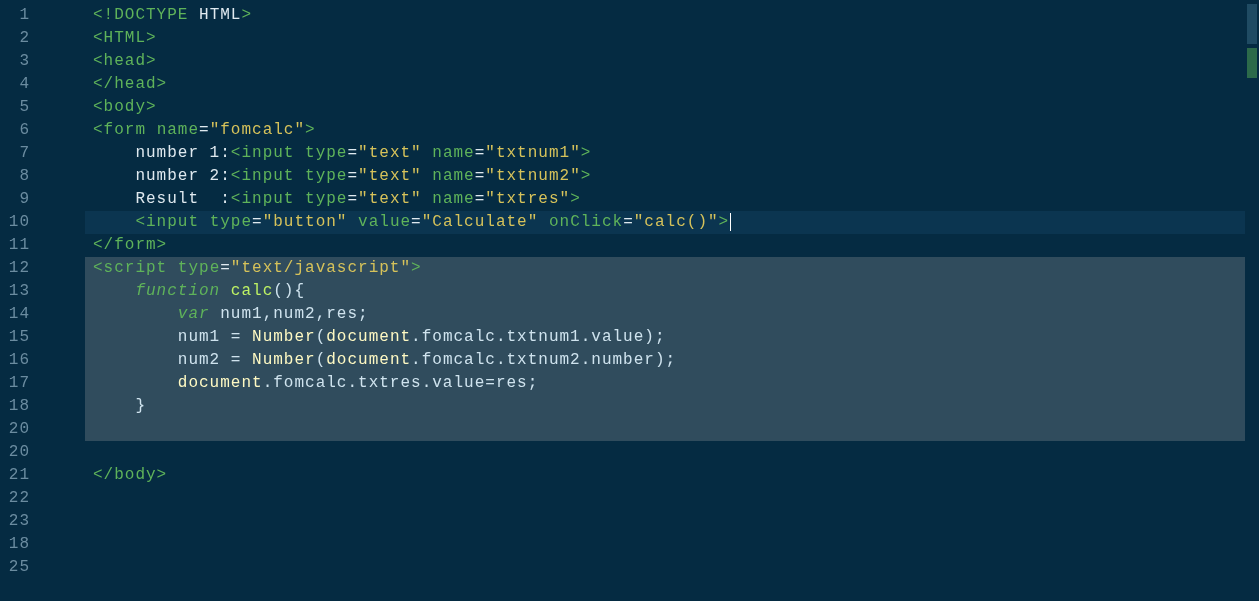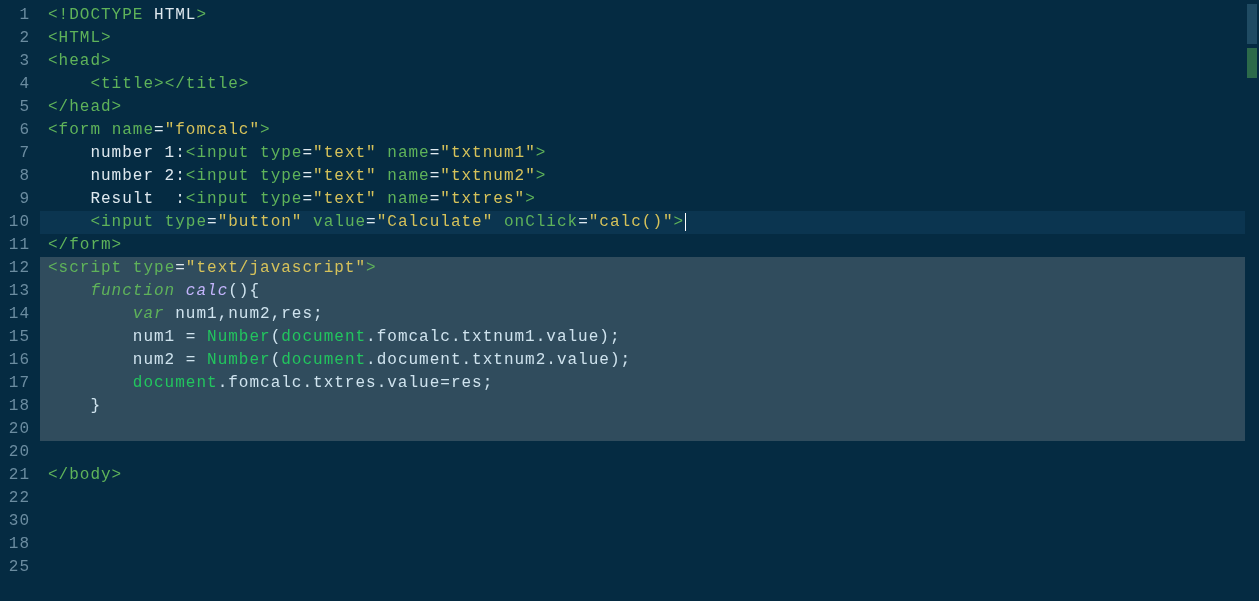--- a/index.html
+++ b/index.html
@@ -28,44 +28,45 @@
     height: 23px;
     line-height: 23px;
     padding-right: 10px;
     letter-spacing: 1px;
   }
   .code {
     flex: 1;
     padding-top: 4px;
     position: relative;
     letter-spacing: 1px;
+    margin-left: 45px;
   }
   .code .line {
     height: 23px;
     line-height: 23px;
     white-space: pre;
     padding-left: 8px;
     position: relative;
   }
   .hl-current {
     background: #0b3550;
   }
   .sel-block {
     background: #304c5d;
   }
   .tag    { color: #5fb35a; }   
   .attr   { color: #5fb35a; }
   .str    { color: #d6c25a; }   
   .txt    { color: #dfe9ef; }   
   .kw     { color: #5fb35a; font-style: italic; font-family: Liberation Mono, monospace; } 
-  .fn     { color: #c4b5fd; font-style: italic; }   
+  .fn     { color: #bef264; }   
   .id     { color: #cfe3ee; }
   .punct  { color: #cfe3ee; }
   .op     { color: #cfe3ee; }
-  .builtin{ color: #22c55e; text-align: right; }
+  .builtin{ color: #fef9c3; text-align: right; }
 
   .cursor {
     display:inline-block;
     width:1px;
     height:18px;
     background:#fff;
     vertical-align:middle;
     margin-left:1px;
   }
 
@@ -102,41 +103,41 @@
       <div>13</div>
       <div>14</div>
       <div>15</div>
       <div>16</div>
       <div>17</div>
       <div>18</div>
       <div>20</div>
       <div>20</div>
       <div>21</div>
       <div>22</div>
-      <div>30</div>
+      <div>23</div>
       <div>18</div>
       <div>25</div>
     </div>
   <div class="code" id="code">
       <div class="line"><span class="tag">&lt;!</span><span class="tag">DOCTYPE</span><span class="txt"> HTML</span><span class="tag">&gt;</span></div>
       <div class="line"><span class="tag">&lt;</span><span class="tag">HTML</span><span class="tag">&gt;</span></div>
       <div class="line"><span class="tag">&lt;</span><span class="tag">head</span><span class="tag">&gt;</span></div>
-      <div class="line"><span class="txt">    </span><span class="tag">&lt;</span><span class="tag">title</span><span class="tag">&gt;</span><span class="tag">&lt;/</span><span class="tag">title</span><span class="tag">&gt;</span></div>
       <div class="line"><span class="tag">&lt;/</span><span class="tag">head</span><span class="tag">&gt;</span></div>
+      <div class="line"><span class="tag">&lt;</span><span class="tag">body</span><span class="tag">&gt;</span></div>
       <div class="line"><span class="tag">&lt;</span><span class="tag">form</span><span class="txt"> </span><span class="attr">name</span><span class="txt">=</span><span class="str">"fomcalc"</span><span class="tag">&gt;</span></div>
       <div class="line"><span class="txt">    number 1:</span><span class="tag">&lt;</span><span class="tag">input</span><span class="txt"> </span><span class="attr">type</span><span class="txt">=</span><span class="str">"text"</span><span class="txt"> </span><span class="attr">name</span><span class="txt">=</span><span class="str">"txtnum1"</span><span class="tag">&gt;</span></div>
       <div class="line"><span class="txt">    number 2:</span><span class="tag">&lt;</span><span class="tag">input</span><span class="txt"> </span><span class="attr">type</span><span class="txt">=</span><span class="str">"text"</span><span class="txt"> </span><span class="attr">name</span><span class="txt">=</span><span class="str">"txtnum2"</span><span class="tag">&gt;</span></div>
       <div class="line"><span class="txt">    Result  :</span><span class="tag">&lt;</span><span class="tag">input</span><span class="txt"> </span><span class="attr">type</span><span class="txt">=</span><span class="str">"text"</span><span class="txt"> </span><span class="attr">name</span><span class="txt">=</span><span class="str">"txtres"</span><span class="tag">&gt;</span></div>
       <div class="line hl-current"><span class="txt">    </span><span class="tag">&lt;</span><span class="tag">input</span><span class="txt"> </span><span class="attr">type</span><span class="txt">=</span><span class="str">"button"</span><span class="txt"> </span><span class="attr">value</span><span class="txt">=</span><span class="str">"Calculate"</span><span class="txt"> </span><span class="attr">onClick</span><span class="txt">=</span><span class="str">"calc()"</span><span class="tag">&gt;</span><span class="cursor"></span></div>
       <div class="line"><span class="tag">&lt;/</span><span class="tag">form</span><span class="tag">&gt;</span></div>
       <div class="line sel-block"><span class="tag">&lt;</span><span class="tag">script</span><span class="txt"> </span><span class="attr">type</span><span class="txt">=</span><span class="str">"text/javascript"</span><span class="tag">&gt;</span></div>
       <div class="line sel-block"><span class="txt">    </span><span class="kw">function</span><span class="txt"> </span><span class="fn">calc</span><span class="punct">(){</span></div>
       <div class="line sel-block"><span class="txt">        </span><span class="kw">var</span><span class="id"> num1,num2,res;</span></div>
       <div class="line sel-block"><span class="id">        num1 </span><span class="op">=</span><span class="txt"> </span><span class="builtin">Number</span><span class="punct">(</span><span class="builtin">document</span><span class="id">.fomcalc.txtnum1.value);</span></div>
-      <div class="line sel-block"><span class="id">        num2 </span><span class="op">=</span><span class="txt"> </span><span class="builtin">Number</span><span class="punct">(</span><span class="builtin">document</span><span class="id">.document.txtnum2.value);</span></div>
+      <div class="line sel-block"><span class="id">        num2 </span><span class="op">=</span><span class="txt"> </span><span class="builtin">Number</span><span class="punct">(</span><span class="builtin">document</span><span class="id">.fomcalc.txtnum2.number);</span></div>
       <div class="line sel-block"><span class="txt">        </span><span class="builtin">document</span><span class="id">.fomcalc.txtres.value</span><span class="op">=</span><span class="id">res;</span></div>
       <div class="line sel-block"><span class="punct">    }</span></div>
       <div class="line sel-block"><span class="txt"></span></div>
       <div class="line"><span class="txt"></span></div>
       <div class="line"><span class="tag">&lt;/</span><span class="tag">body</span><span class="tag">&gt;</span></div>
     </div>
   <div class="minimap">
     <div class="mm-chunk" style="top:4px;height:40px;"></div>
     <div class="mm-chunk" style="top:48px;height:30px;background:#2c6a4a;"></div>
   </div>

